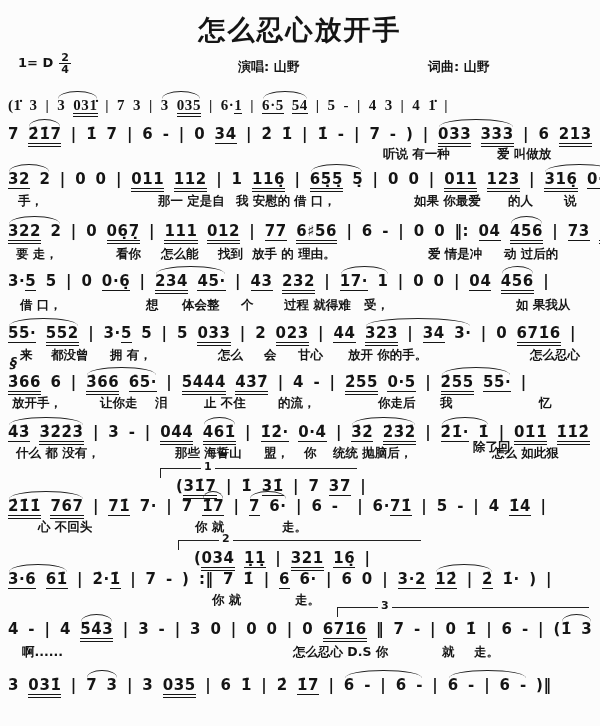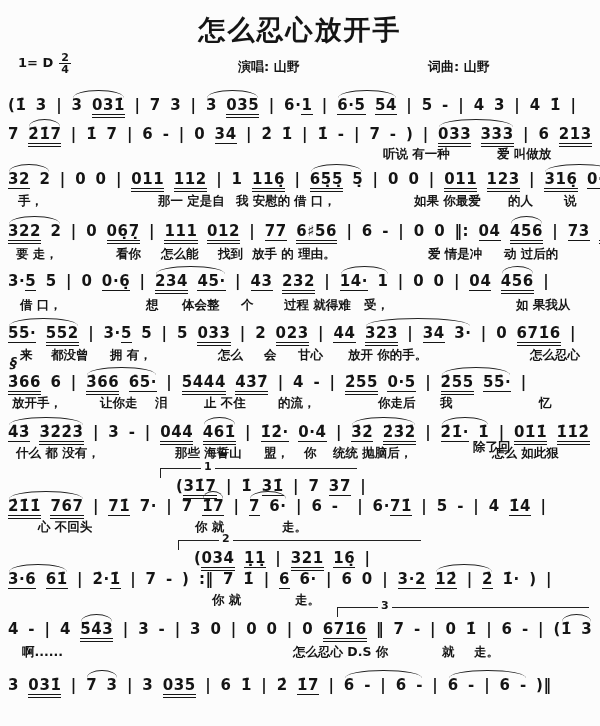--- a/index.html
+++ b/index.html
@@ -15,21 +15,21 @@
   #singer{left:238px;} #writer{left:428px;}
   .notes{left:8px;right:2px;font-size:15px;font-weight:700;white-space:pre;
          letter-spacing:.6px;word-spacing:3.5px;line-height:1.25;}
   .u{border-bottom:1.6px solid #151515;padding-bottom:0px;}
   .uu{border-bottom:4px double #151515;}
   .arc{position:relative;}
   .arc::before{content:"";position:absolute;left:1px;right:1px;top:-6px;height:7px;
                border-top:1.3px solid #222;border-radius:50% 50% 0 0 / 100% 100% 0 0;}
   .lyr{left:0;width:600px;height:16px;font-size:12.5px;font-weight:600;}
   .lyr span{position:absolute;top:0;white-space:pre;}
-  #n1{top:96px;}  #n2{top:125px;}  #ly2{top:146px;}
+  #n1{top:96px;font-family:Liberation Serif, serif;}  #n2{top:125px;}  #ly2{top:146px;}
   #n3{top:170px;} #ly3{top:193px;}
   #n4{top:222px;} #ly4{top:246px;}
   #n5{top:272px;} #ly5{top:297px;}
   #n6{top:324px;} #ly6{top:347px;}
   #segno{left:10px;top:354px;font-size:14px;font-weight:800;font-style:italic;}
   #n7{top:373px;} #ly7{top:395px;}
   #n8{top:423px;} #ly8{top:445px;}
   #v1b{left:160px;top:468px;width:196px;}
   #v1{left:176px;top:477px;}
   #n9{top:497px;} #ly9{top:519px;}
@@ -76,21 +76,21 @@
 <div class="abs notes" id="n4"><span class="arc"><span class="uu">322</span> 2</span> | 0 <span class="uu">06̣7̣</span> | <span class="uu">111</span> <span class="uu">012</span> | <span class="u">77</span> <span class="uu">6♯56</span> | 6 - | 0 0 ‖: <span class="u">04</span> <span class="arc"><span class="uu">456</span></span> | <span class="u">73</span> <span class="uu">552</span> |</div>
 <div class="abs lyr" id="ly4">
     <span style="left: 16px;">要 走，</span>
     <span style="left: 116px;">看你</span>
     <span style="left: 161px;">怎么能</span>
     <span style="left: 218px;">找到</span>
     <span style="left: 252px;">放手 的 理由。</span>
     <span style="left: 428px;">爱 情是冲</span>
     <span style="left: 504px;">动 过后的</span>
   </div>
-<div class="abs notes" id="n5">3·<span class="u">5</span> 5 | 0 <span class="u">0·6̣</span> | <span class="arc"><span class="uu">234</span> <span class="u">45·</span></span> | <span class="u">43</span> <span class="uu">232</span> | <span class="arc"><span class="u">14·</span> 1</span> | 0 0 | <span class="u">04</span> <span class="arc"><span class="uu">456</span></span> |</div>
+<div class="abs notes" id="n5">3·<span class="u">5</span> 5 | 0 <span class="u">0·6̣</span> | <span class="arc"><span class="uu">234</span> <span class="u">45·</span></span> | <span class="u">43</span> <span class="uu">232</span> | <span class="arc"><span class="u">17·</span> 1</span> | 0 0 | <span class="u">04</span> <span class="arc"><span class="uu">456</span></span> |</div>
 <div class="abs lyr" id="ly5">
     <span style="left: 20px;">借 口，</span>
     <span style="left: 146px;">想</span>
     <span style="left: 182px; text-align: right;">体会整</span>
     <span style="left: 241px;">个</span>
     <span style="left: 284px;">过程 就得难</span>
     <span style="left: 364px;">受，</span>
     <span style="left: 516px;">如 果我从</span>
   </div>
 <div class="abs notes" id="n6"><span class="arc"><span class="u">55·</span> <span class="uu">552</span></span> | 3·<span class="u">5</span> 5 | 5 <span class="uu">033</span> | 2 <span class="uu">023</span> | <span class="u">44</span> <span class="arc"><span class="uu">323</span> | <span class="u">34</span> 3·</span> | 0 <span class="uu">671̇6</span> |</div>

